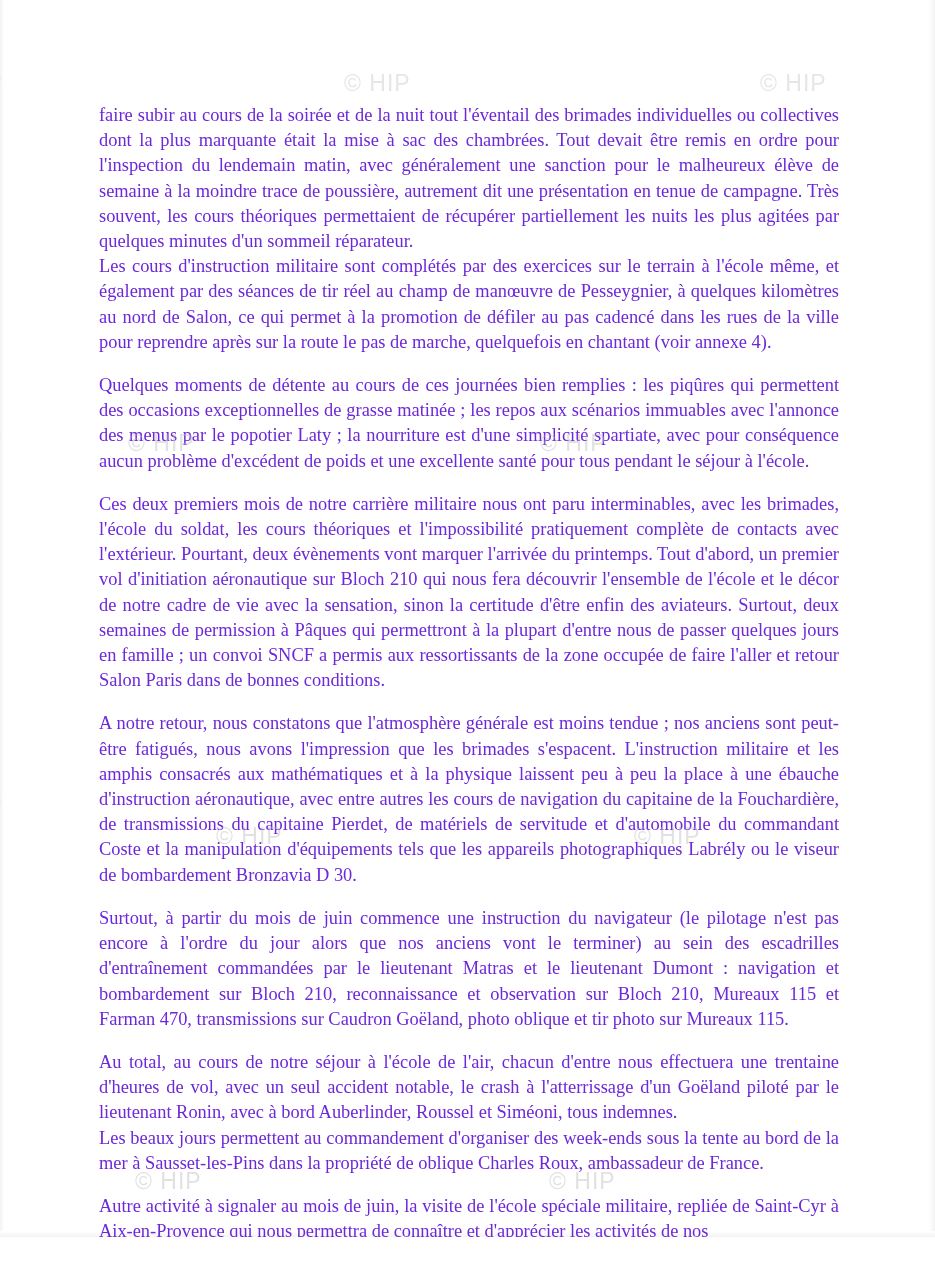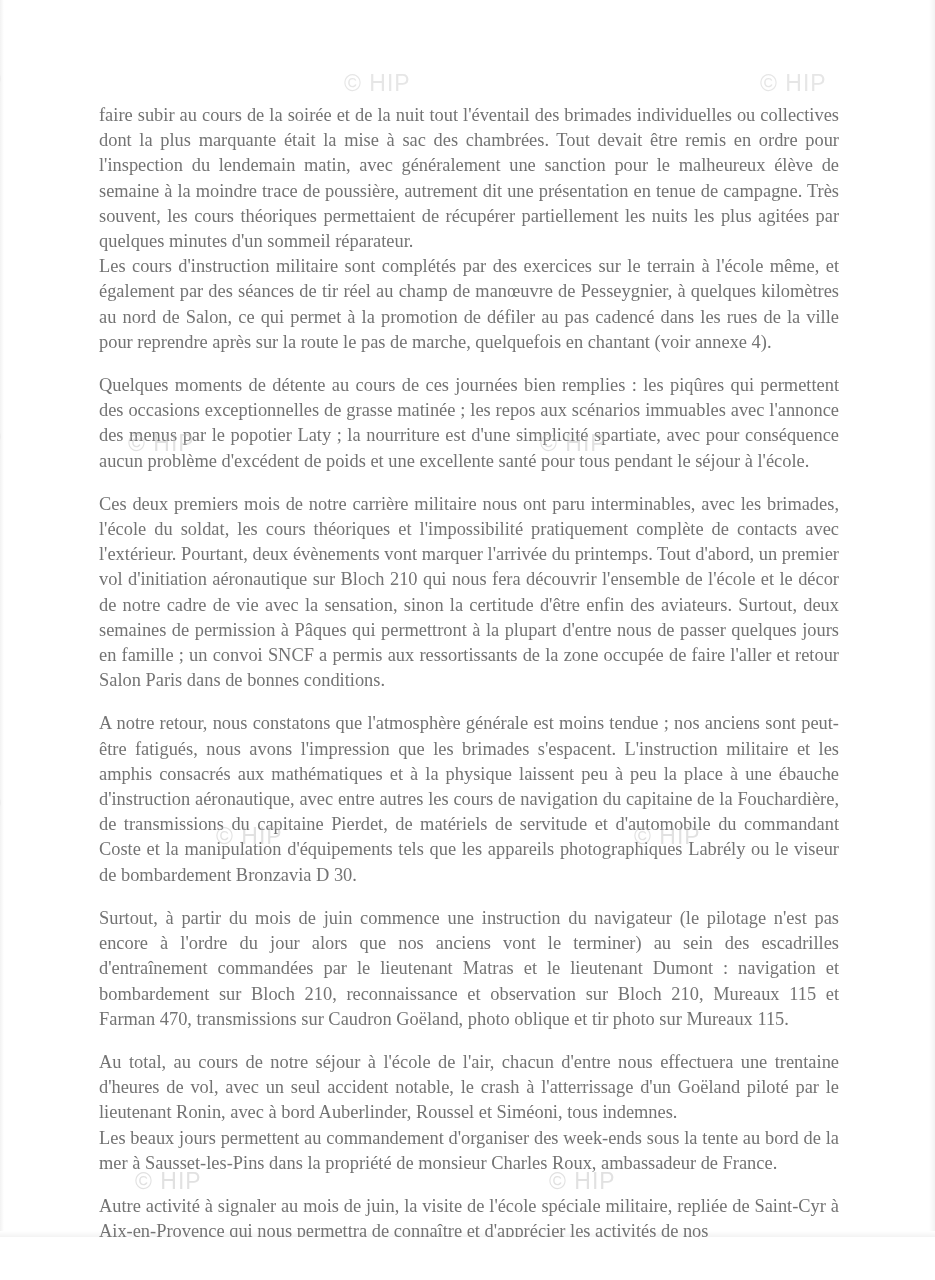--- a/index.html
+++ b/index.html
@@ -53,21 +53,21 @@
     top: 103px;
     width: 740px;
     z-index: 2;
   }
   .para {
     margin: 0;
     text-align: justify;
     text-justify: inter-word;
     font-size: 18.4px;
     line-height: 25.2px;
-    color: #737373;
+    color: #6d28d9;
     -webkit-font-smoothing: none;
   }
   .para + .para { margin-top: 0; }
   .para.gap-before { margin-top: 18px; }
   .para.last-line-natural { text-align-last: left; }
 </style>
 </head>
 <body>
 
 <div class="page">
@@ -91,17 +91,17 @@
     </div>
 
   <div class="body-text" id="body-text">
       <p class="para">faire subir au cours de la soirée et de la nuit tout l'éventail des brimades individuelles ou collectives dont la plus marquante était la mise à sac des chambrées. Tout devait être remis en ordre pour l'inspection du lendemain matin, avec généralement une sanction pour le malheureux élève de semaine à la moindre trace de poussière, autrement dit une présentation en tenue de campagne. Très souvent, les cours théoriques permettaient de récupérer partiellement les nuits les plus agitées par quelques minutes d'un sommeil réparateur.</p>
       <p class="para">Les cours d'instruction militaire sont complétés par des exercices sur le terrain à l'école même, et également par des séances de tir réel au champ de manœuvre de Pesseygnier, à quelques kilomètres au nord de Salon, ce qui permet à la promotion de défiler au pas cadencé dans les rues de la ville pour reprendre après sur la route le pas de marche, quelquefois en chantant (voir annexe 4).</p>
       <p class="para gap-before">Quelques moments de détente au cours de ces journées bien remplies : les piqûres qui permettent des occasions exceptionnelles de grasse matinée ; les repos aux scénarios immuables avec l'annonce des menus par le popotier Laty ; la nourriture est d'une simplicité spartiate, avec pour conséquence aucun problème d'excédent de poids et une excellente santé pour tous pendant le séjour à l'école.</p>
       <p class="para gap-before">Ces deux premiers mois de notre carrière militaire nous ont paru interminables, avec les brimades, l'école du soldat, les cours théoriques et l'impossibilité pratiquement complète de contacts avec l'extérieur. Pourtant, deux évènements vont marquer l'arrivée du printemps. Tout d'abord, un premier vol d'initiation aéronautique sur Bloch 210 qui nous fera découvrir l'ensemble de l'école et le décor de notre cadre de vie avec la sensation, sinon la certitude d'être enfin des aviateurs. Surtout, deux semaines de permission à Pâques qui permettront à la plupart d'entre nous de passer quelques jours en famille ; un convoi SNCF a permis aux ressortissants de la zone occupée de faire l'aller et retour Salon Paris dans de bonnes conditions.</p>
       <p class="para gap-before">A notre retour, nous constatons que l'atmosphère générale est moins tendue ; nos anciens sont peut-être fatigués, nous avons l'impression que les brimades s'espacent. L'instruction militaire et les amphis consacrés aux mathématiques et à la physique laissent peu à peu la place à une ébauche d'instruction aéronautique, avec entre autres les cours de navigation du capitaine de la Fouchardière, de transmissions du capitaine Pierdet, de matériels de servitude et d'automobile du commandant Coste et la manipulation d'équipements tels que les appareils photographiques Labrély ou le viseur de bombardement Bronzavia D 30.</p>
       <p class="para gap-before">Surtout, à partir du mois de juin commence une instruction du navigateur (le pilotage n'est pas encore à l'ordre du jour alors que nos anciens vont le terminer) au sein des escadrilles d'entraînement commandées par le lieutenant Matras et le lieutenant Dumont : navigation et bombardement sur Bloch 210, reconnaissance et observation sur Bloch 210, Mureaux 115 et Farman 470, transmissions sur Caudron Goëland, photo oblique et tir photo sur Mureaux 115.</p>
       <p class="para gap-before">Au total, au cours de notre séjour à l'école de l'air, chacun d'entre nous effectuera une trentaine d'heures de vol, avec un seul accident notable, le crash à l'atterrissage d'un Goëland piloté par le lieutenant Ronin, avec à bord Auberlinder, Roussel et Siméoni, tous indemnes.</p>
-      <p class="para">Les beaux jours permettent au commandement d'organiser des week-ends sous la tente au bord de la mer à Sausset-les-Pins dans la propriété de monsieur Charles Roux, ambassadeur de France.</p>
+      <p class="para">Les beaux jours permettent au commandement d'organiser des week-ends sous la tente au bord de la mer à Sausset-les-Pins dans la propriété de oblique Charles Roux, ambassadeur de France.</p>
       <p class="para gap-before last-line-natural">Autre activité à signaler au mois de juin, la visite de l'école spéciale militaire, repliée de Saint-Cyr à Aix-en-Provence qui nous permettra de connaître et d'apprécier les activités de nos</p>
     </div>
 
 </div>
 
 </body></html>

